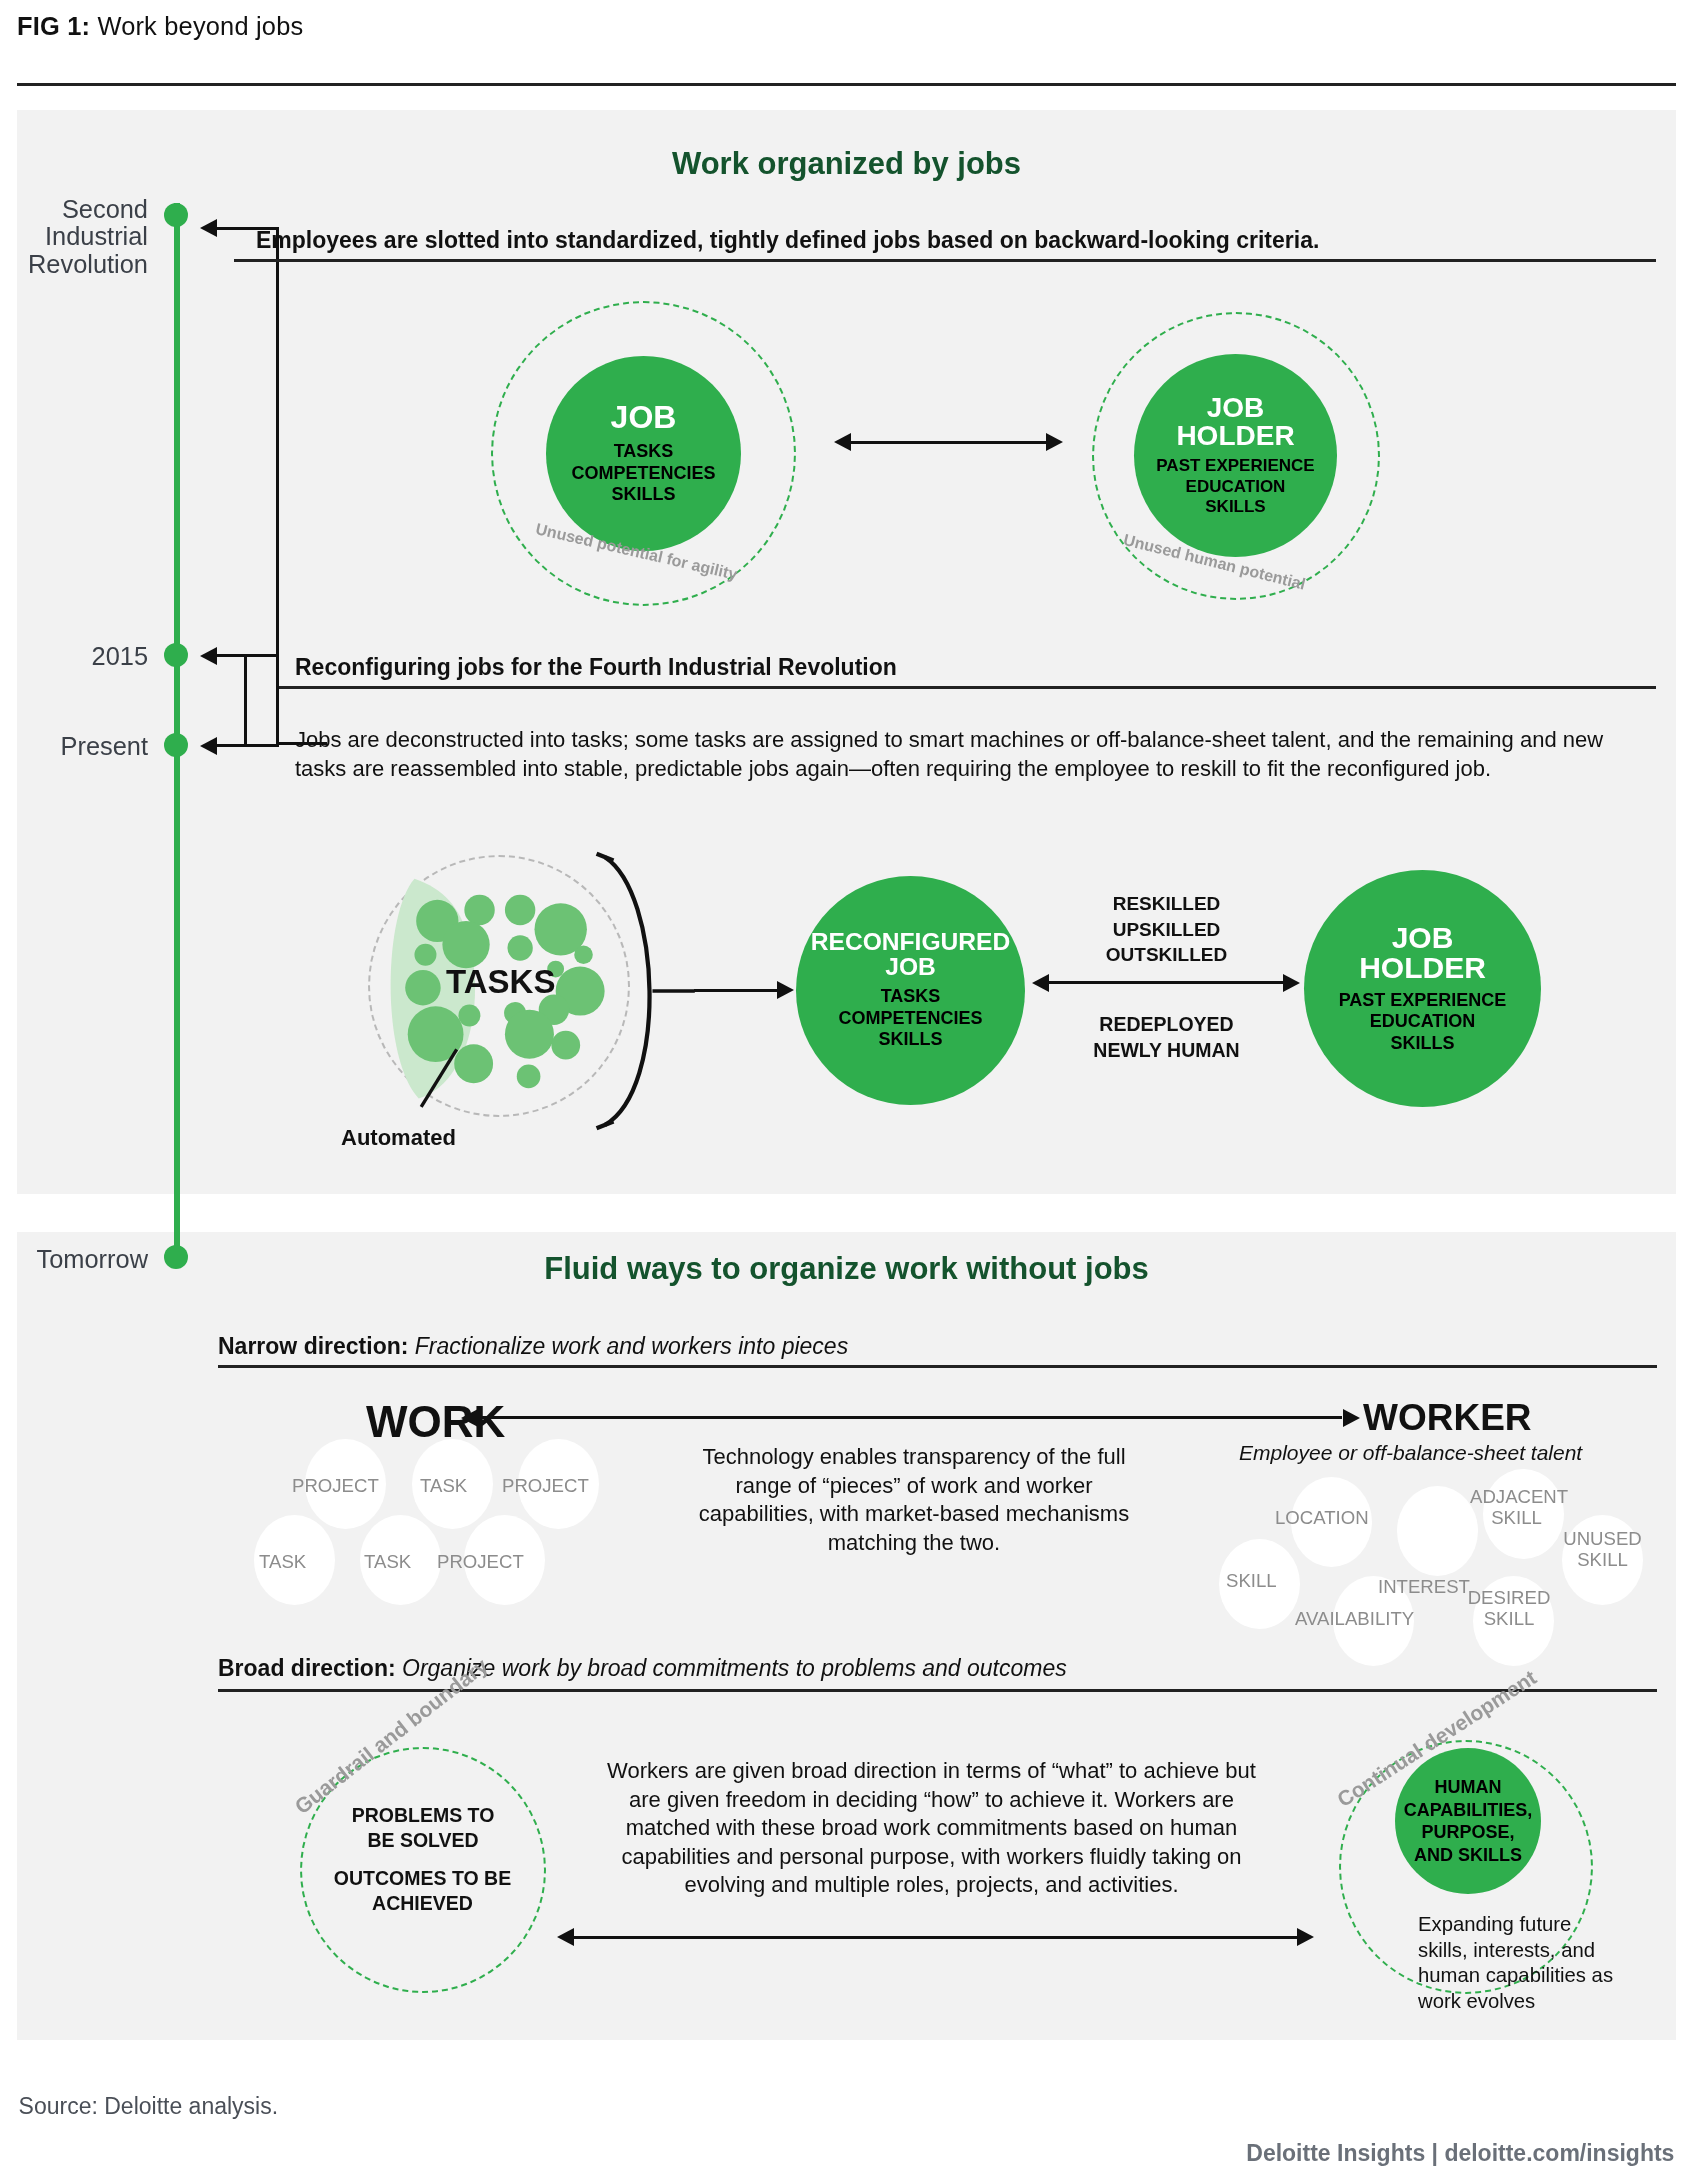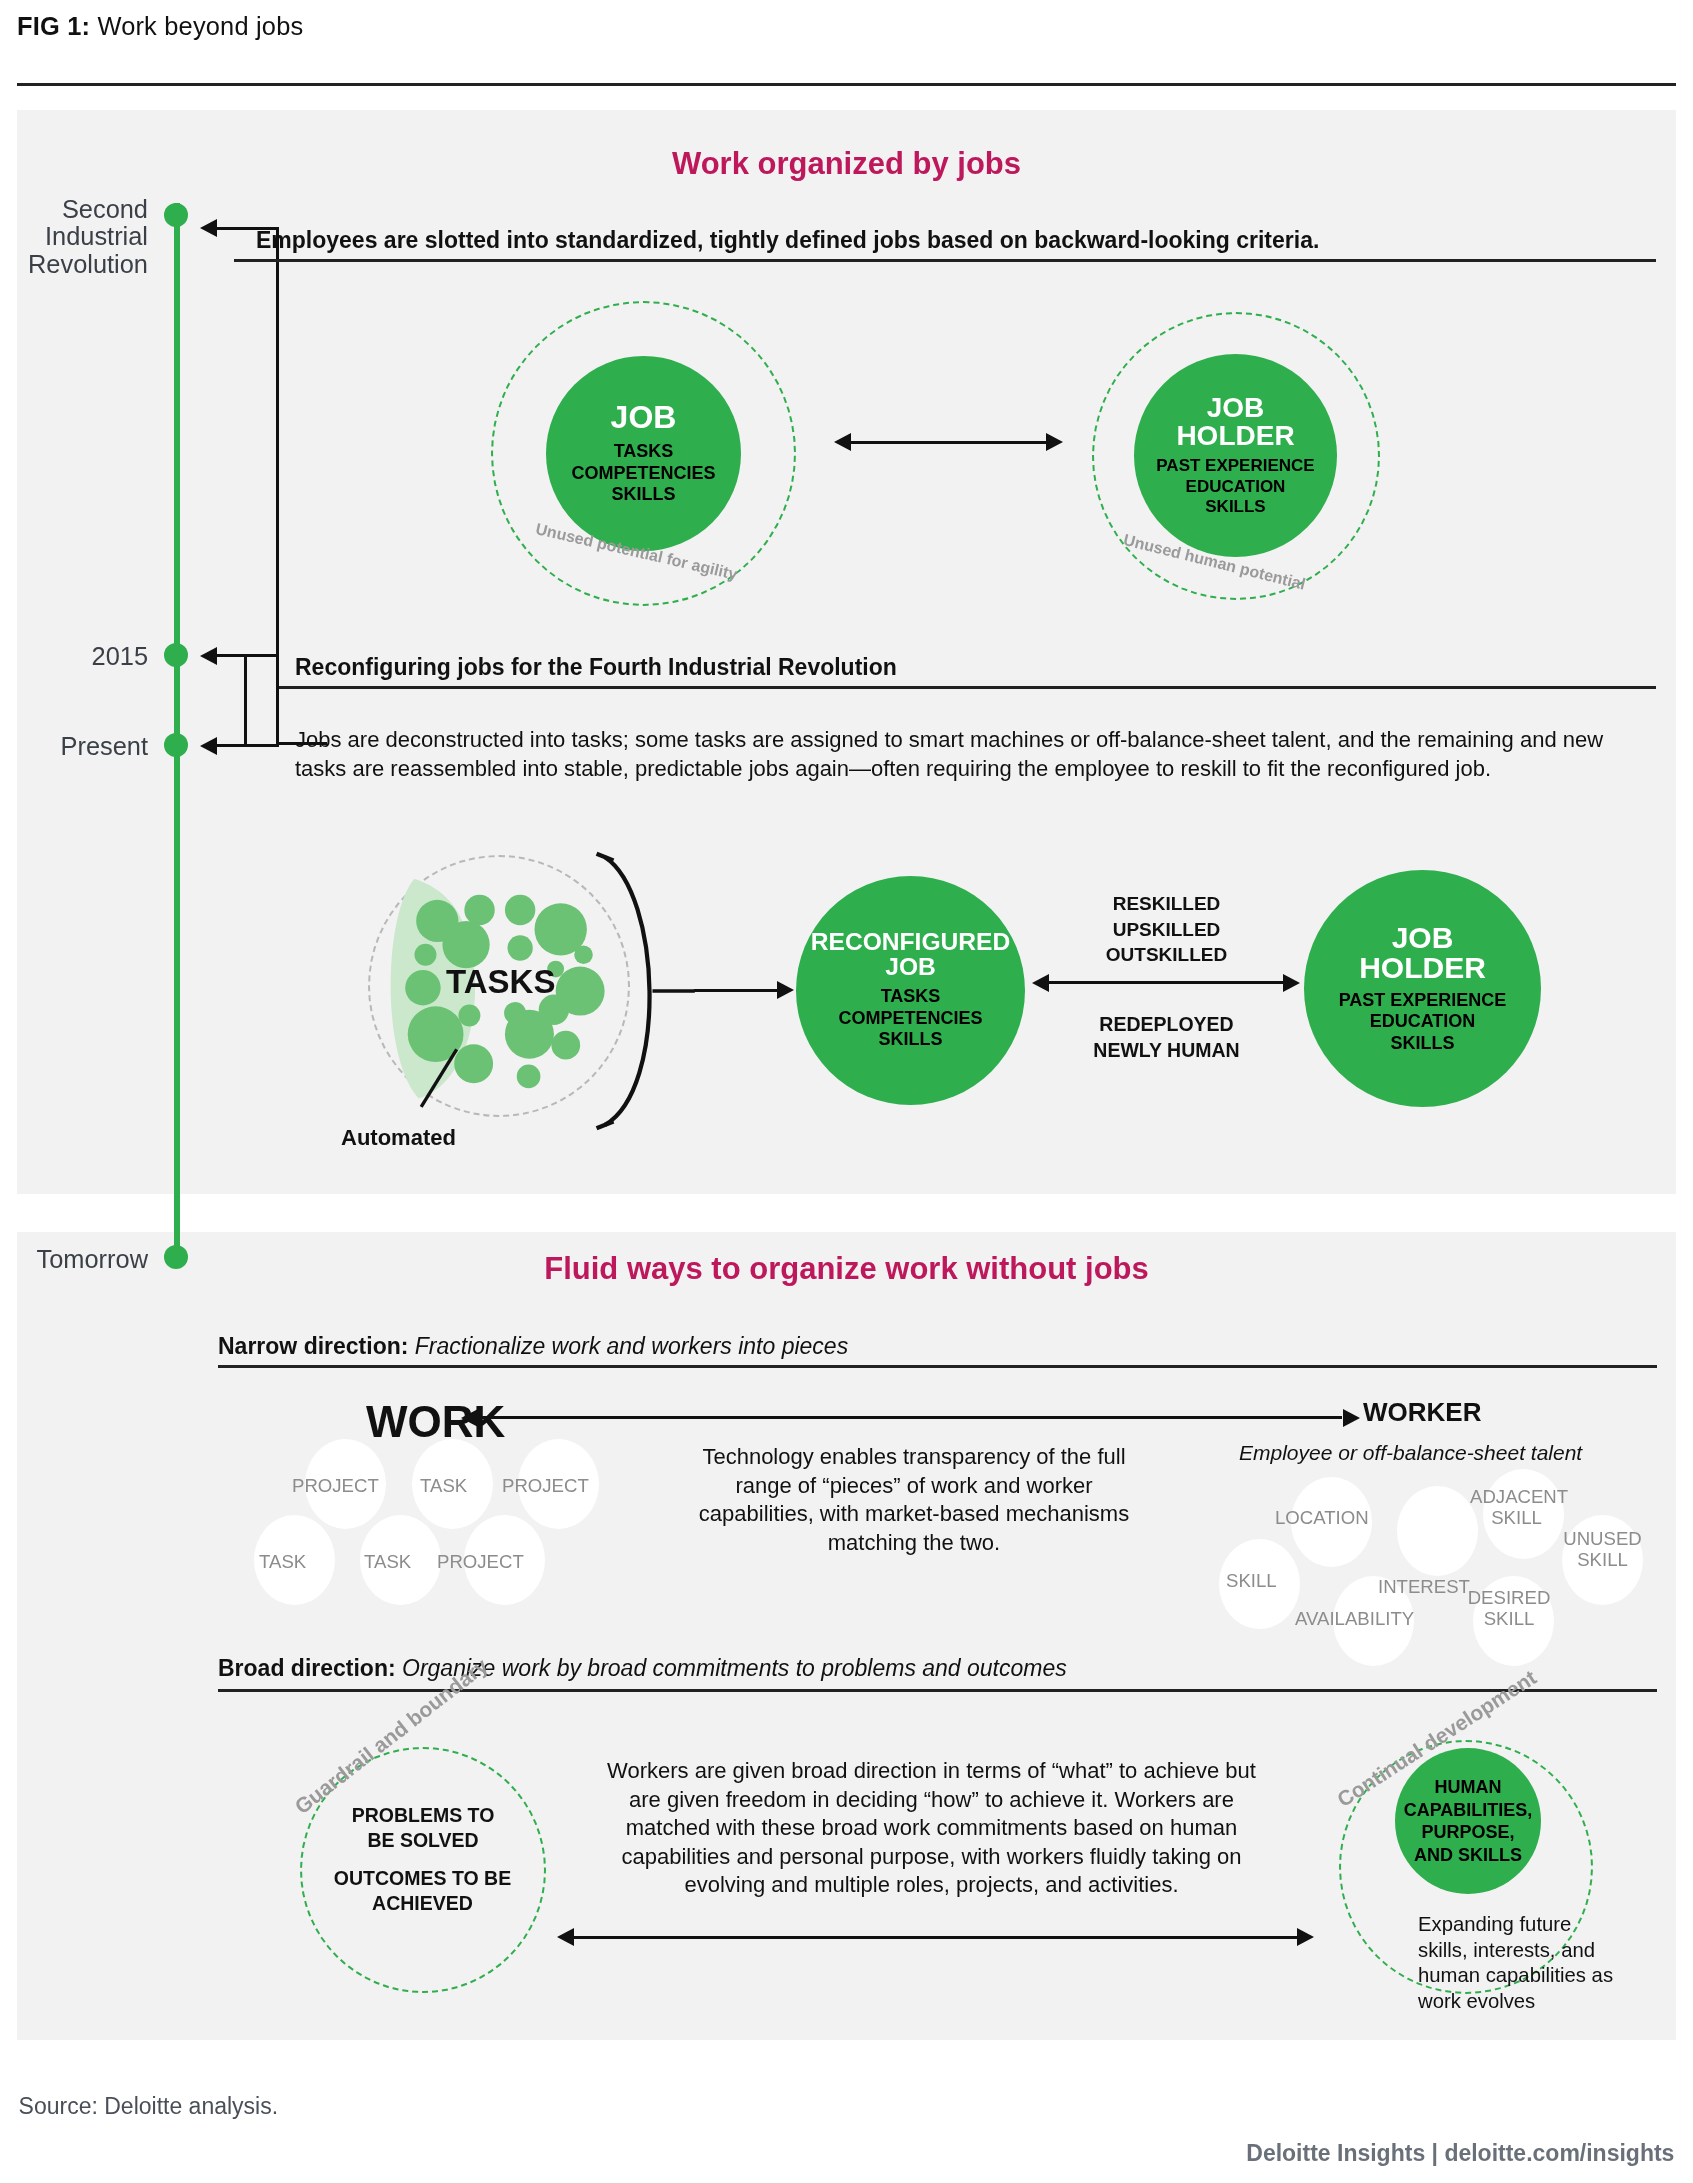--- a/index.html
+++ b/index.html
@@ -38,21 +38,21 @@
     background: #2fae4d; z-index: 6; left: 164px;
   }
   .tl-label {
     position: absolute; text-align: right; font-size: 25.4px; color: #3b4048;
     line-height: 1.08; width: 169px; left: -21px; z-index: 6;
   }
 
   
   .panel-title {
     position: absolute; width: 100%; text-align: center;
-    font-size: 31px; font-weight: 700; color: #be185d;
+    font-size: 31px; font-weight: 700; color: #14532d;
   }
   .lead-line {
     position: absolute; font-size: 23px; font-weight: 700; color: #111;
   }
   .section-rule { position: absolute; background: #222; height: 3.4px; }
   .para { position: absolute; font-size: 22px; line-height: 1.34; color: #111; }
 
   
   .conn { position: absolute; background: #111; }
   .conn.v { width: 3.4px; }
@@ -275,21 +275,21 @@
 <div class="lead-line" style="left:218px; top:1333px">
   <span>Narrow direction:</span>
   <span style="font-weight:400; font-style:italic">Fractionalize work and workers into pieces</span>
 </div>
 <div class="section-rule" style="left:218px; top:1365px; width:1439px"></div>
 
 <div class="big-label" style="left:366px; top:1397px; font-size:44px">WORK</div>
 <div class="arrowhead-left" style="left:461px; top:1409px"></div>
 <div class="conn h" style="left:477px; top:1416px; width:865px"></div>
 <div class="arrowhead-right" style="left:1343px; top:1409px"></div>
-<div class="big-label" style="left:1363px; top:1397px; font-size:26px">WORKER</div>
+<div class="big-label" style="left:1363px; top:1397px; font-size:37px">WORKER</div>
 <div class="italic-note" style="left:1239px; top:1441px; font-size:21px">Employee or off-balance-sheet talent</div>
 
 <div class="bubble-white" style="left:305px; top:1439px; width:81px; height:90px"></div>
 <div class="bubble-white" style="left:412px; top:1439px; width:81px; height:90px"></div>
 <div class="bubble-white" style="left:518px; top:1439px; width:81px; height:90px"></div>
 <div class="bubble-white" style="left:254px; top:1515px; width:81px; height:90px"></div>
 <div class="bubble-white" style="left:360px; top:1515px; width:81px; height:90px"></div>
 <div class="bubble-white" style="left:464px; top:1515px; width:81px; height:90px"></div>
 
 <div class="bubble-label" style="left:292px; top:1475px">PROJECT</div>

